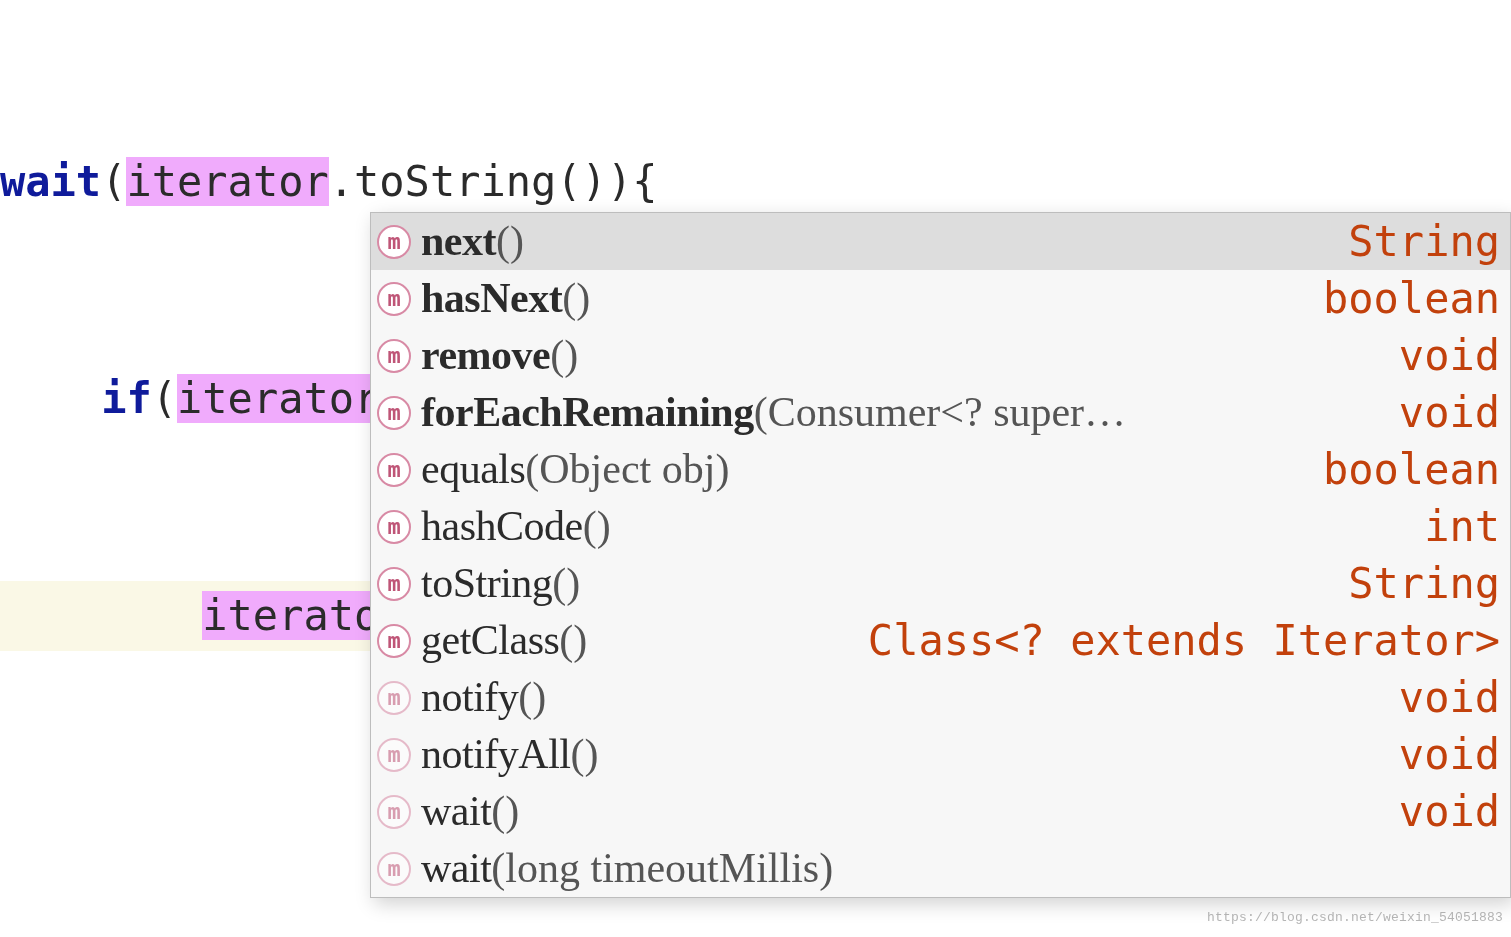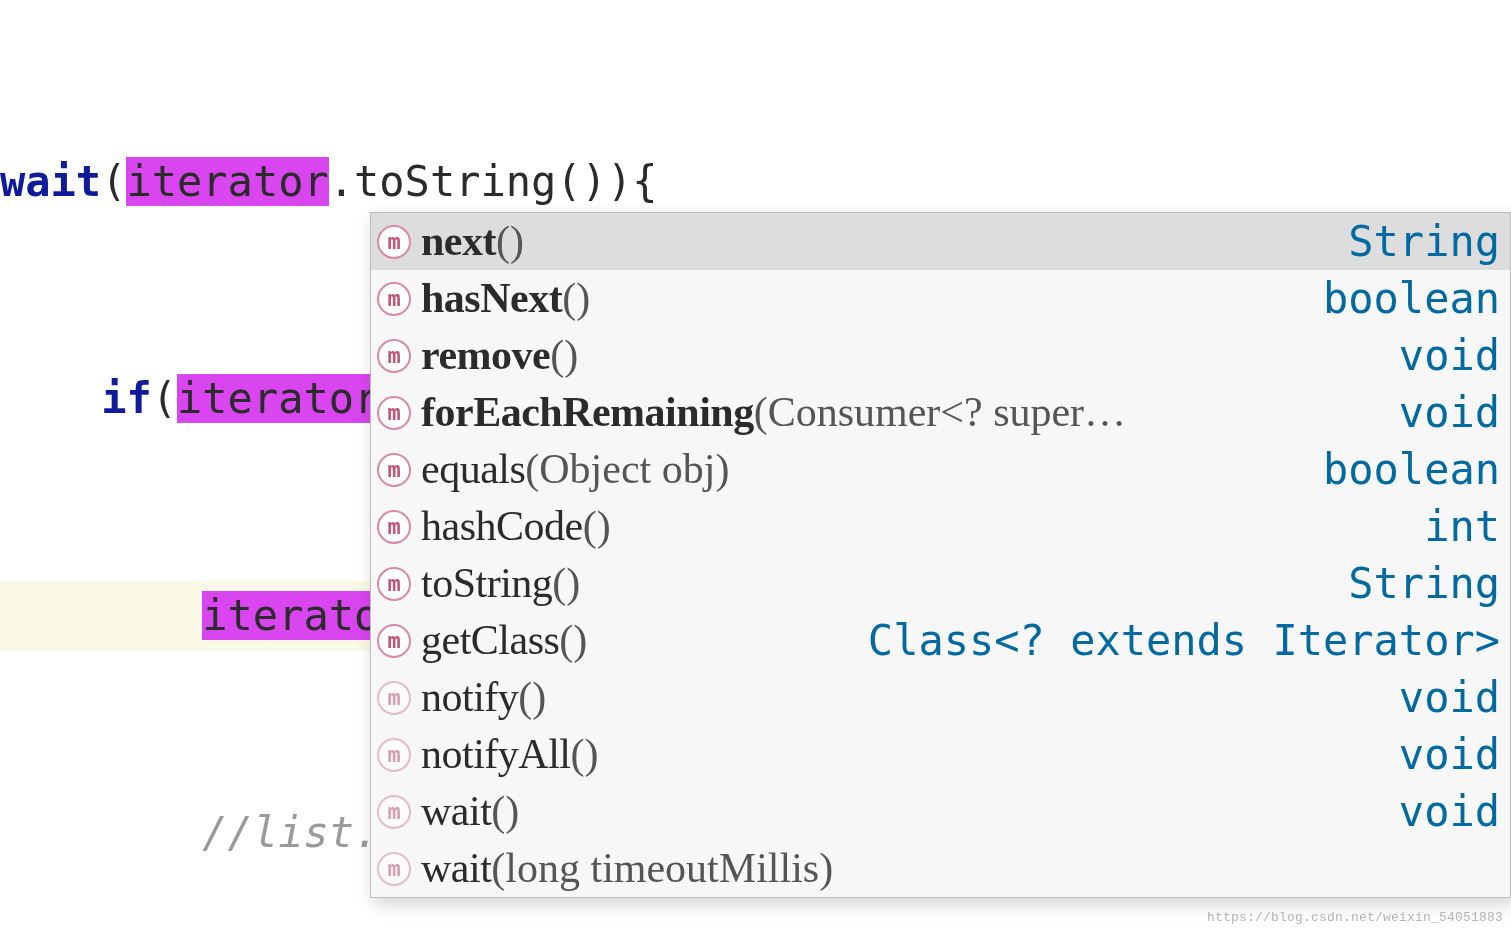--- a/index.html
+++ b/index.html
@@ -20,21 +20,21 @@
   }
   .line {
     height: 70px;
     line-height: 70px;
     padding-left: 0;
     position: relative;
   }
   .kw { color: #0f1b9b; font-weight: bold; }
   .str { color: #118a1a; font-weight: bold; }
   .comment { color: #9a9a9a; font-style: italic; }
-  .var-hl { background: #d946ef; }
+  .var-hl { background: #f0abfc; }
   .err-underline {
     text-decoration: underline wavy #d23131;
     text-underline-offset: 6px;
   }
   .caret-line { background: #faf8e6; }
   
   .popup {
     position: absolute;
     top: 212px;
     left: 370px;
@@ -71,21 +71,21 @@
   }
   .popup-icon.dim { opacity: 0.55; }
   .method-name { font-weight: bold; letter-spacing: -0.5px; }
   .method-name.plain { font-weight: normal; text-align: right; }
   .paren { color: #555; }
   .popup-left { flex: 0 0 auto; display: flex; align-items: center; overflow: hidden; }
   .popup-left-text { overflow: hidden; text-overflow: ellipsis; white-space: nowrap; font-family: Liberation Serif, serif; }
   .popup-gap { flex: 1 1 auto; min-width: 30px; }
   .popup-right {
     flex: 0 0 auto;
-    color: #0369a1;
+    color: #c2410c;
     text-align: right;
     white-space: nowrap;
   }
   .watermark {
     position: absolute;
     right: 8px;
     bottom: 12px;
     font-size: 13px;
     color: rgba(120,120,120,0.55);
     font-family: Liberation Mono, monospace;
@@ -97,21 +97,21 @@
 <body>
 
 <div class="editor">
 
   <div class="line"><span class="kw">wait</span><span>(</span><span class="var-hl">iterator</span><span>.toString()){</span></div>
 
   <div class="line"><span>    </span><span class="kw">if</span><span>(</span><span class="var-hl">iterator</span><span>.next().equals(</span><span class="str">"ddd"</span><span>)){</span></div>
 
   <div class="line caret-line"><span>        </span><span class="var-hl">iterator</span><span class="err-underline">.</span></div>
 
-  <div class="line"><span>        </span><span class="comment">//list.</span></div>
+  <div class="line"><span>        </span></div>
 
   
 
   
 
   
 
   
 
   

